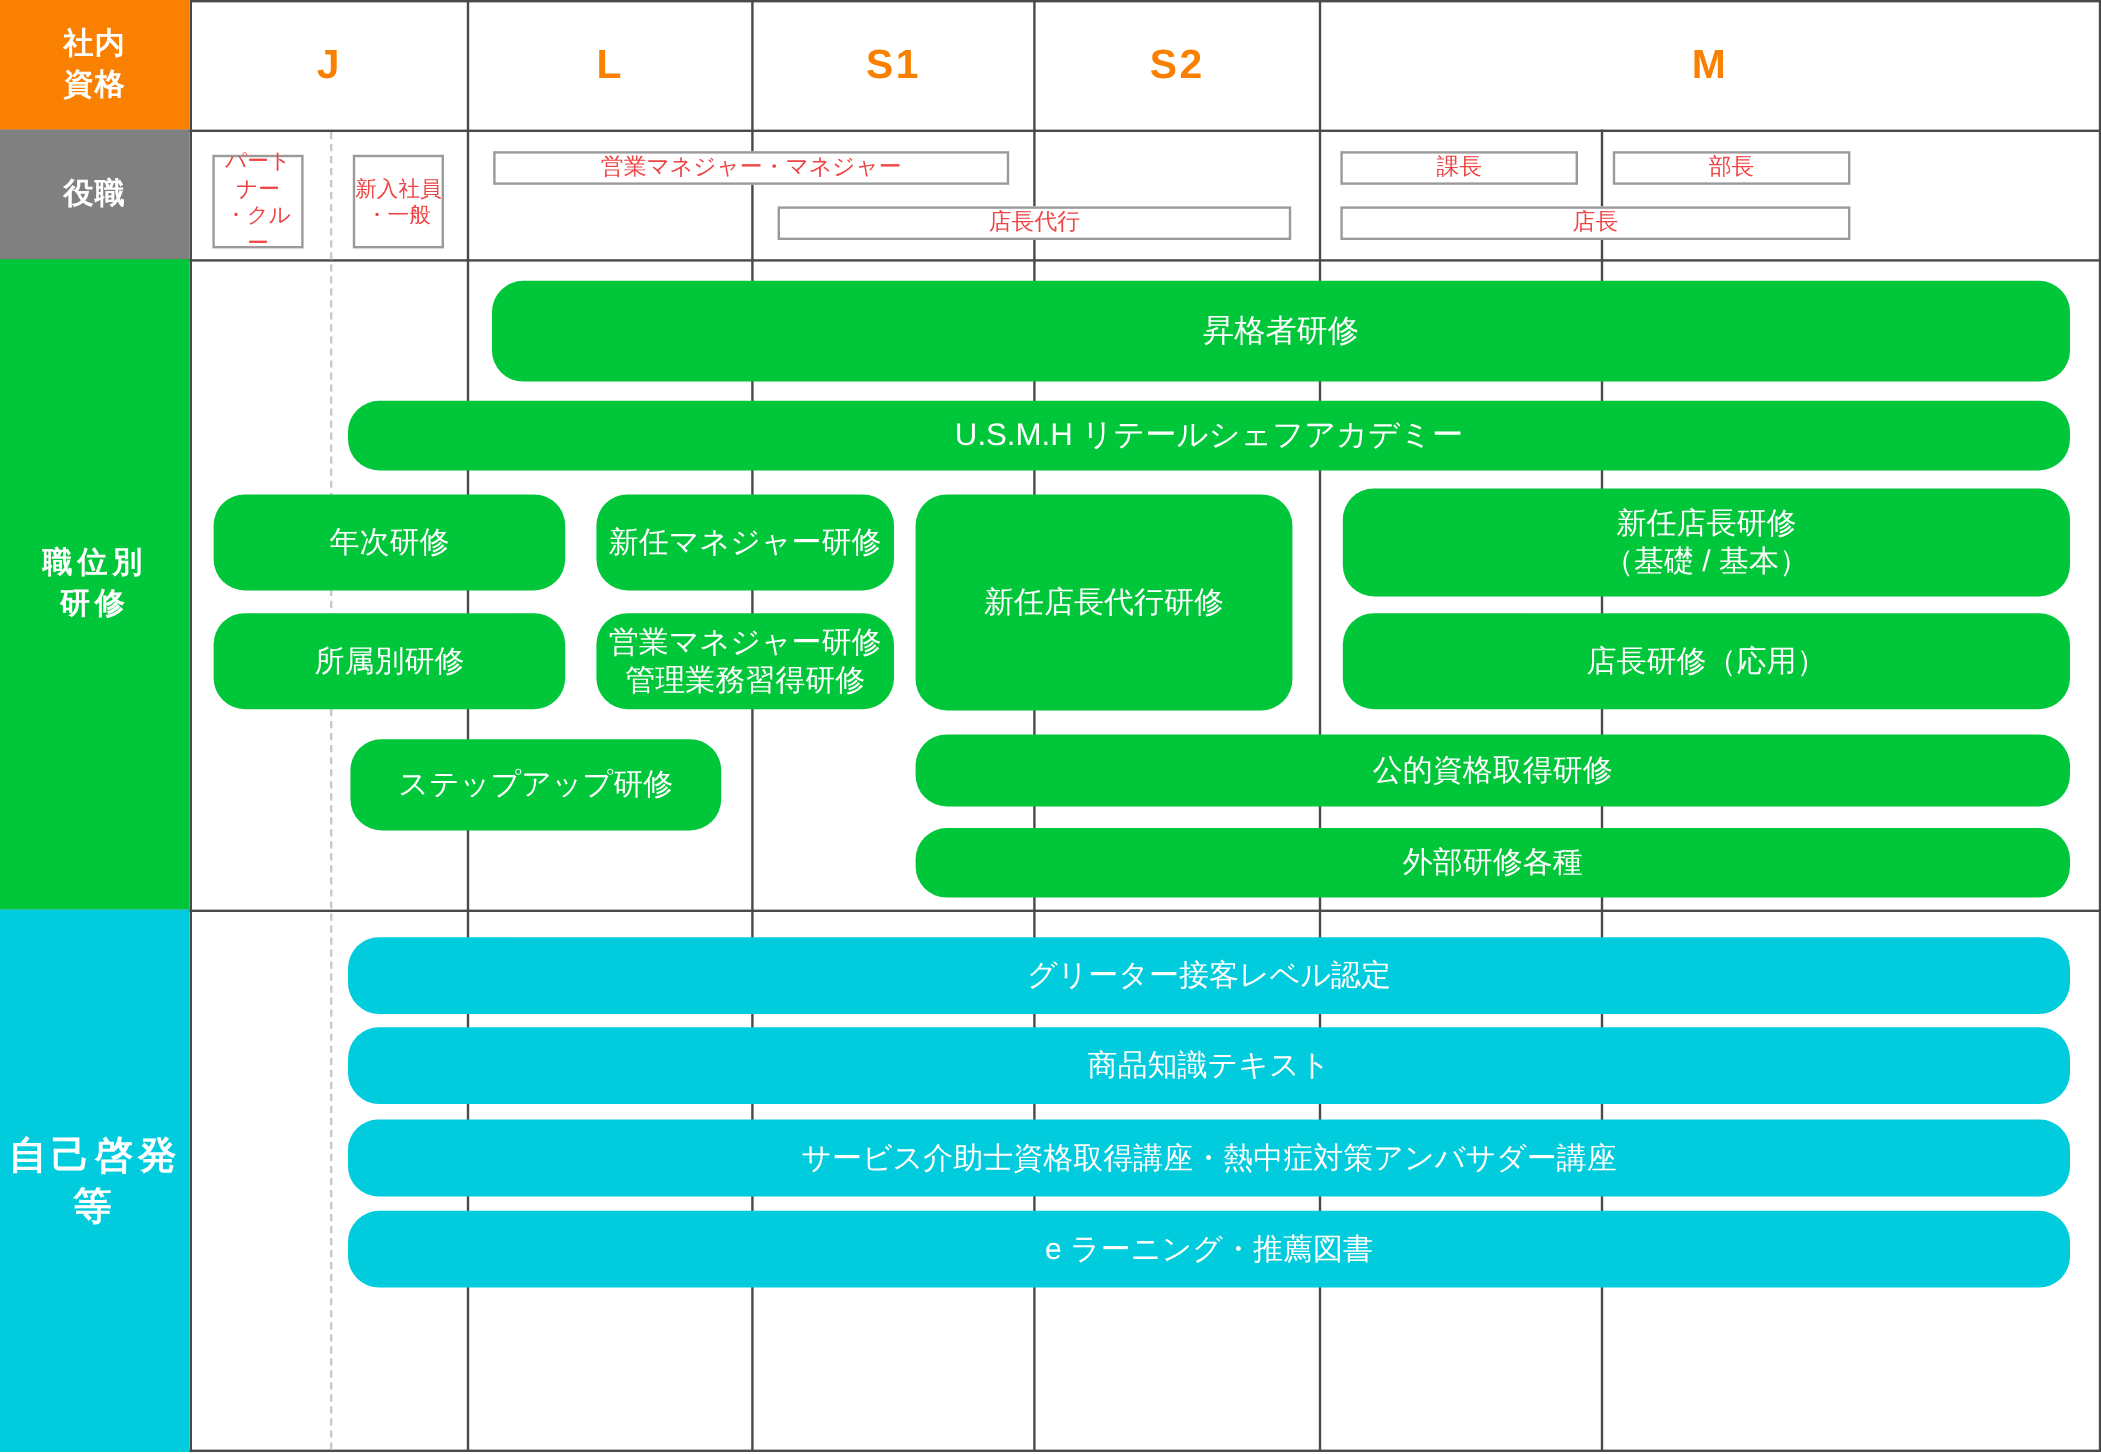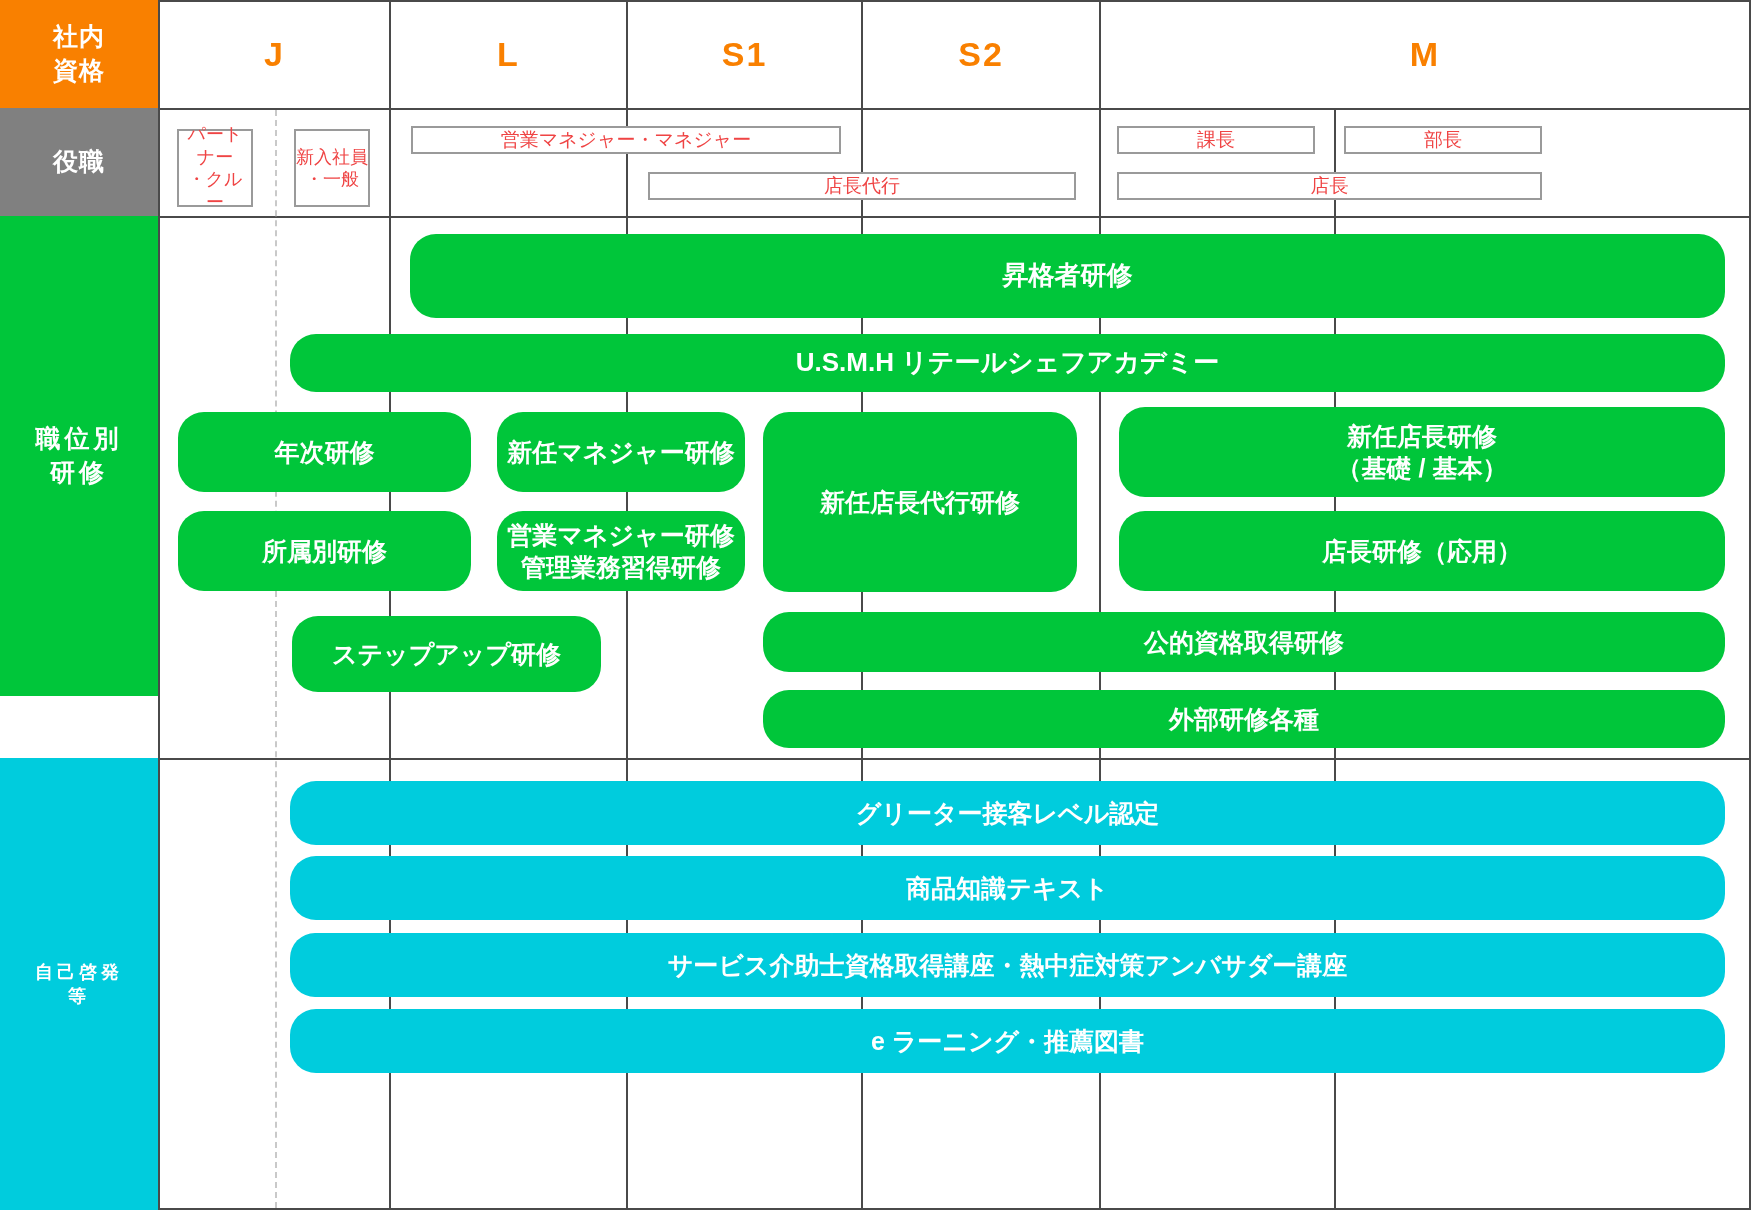--- a/index.html
+++ b/index.html
@@ -10,35 +10,35 @@
   .vline{position:absolute;width:2px;background:#4a4a4a;}
   .hline{position:absolute;height:2px;background:#4a4a4a;}
   .vline-dash{position:absolute;width:0;border-left:2px dashed #c9c9c9;}
 
   
   .catcell{position:absolute;display:flex;align-items:center;justify-content:center;
            text-align:center;color:#fff;font-weight:bold;line-height:1.35;}
   .cat-orange{background:#F98000;font-size:25px;letter-spacing:1px;}
   .cat-gray{background:#808080;font-size:25px;letter-spacing:1px;}
   .cat-green{background:#00C63A;font-size:25px;letter-spacing:4px;}
-  .cat-cyan{background:#00CCDD;font-size:18px;letter-spacing:4px;}
+  .cat-cyan{background:#00CCDD;font-size:32px;letter-spacing:4px;}
 
   
   .rank{position:absolute;display:flex;align-items:center;justify-content:center;
         color:#F98000;font-weight:bold;font-size:34px;letter-spacing:2px;}
 
   
   .rolebox{position:absolute;border:2px solid #9a9a9a;background:#fff;
            display:flex;align-items:center;justify-content:center;text-align:center;
            color:#ef4444;font-size:19px;line-height:1.25;box-sizing:border-box;}
   .rolebox.small{font-size:18px;}
 
   
   .pill{position:absolute;border-radius:26px;display:flex;align-items:center;
-        justify-content:center;text-align:center;color:#fff;font-weight:bold;
+        justify-content:center;text-align:center;color:#fff;font-weight:normal;
         font-size:25px;line-height:1.3;box-sizing:border-box;padding:0 8px;}
   .pill.green{background:#00C63A;}
   .pill.cyan{background:#00CCDD;}
   .pill.wide{font-size:26px;}
 </style>
 </head>
 <body>
 
 <div id="stage">
 
@@ -56,21 +56,21 @@
   <div class="vline" style="left:1334px;top:108px;height:1102px;"></div>
   <div class="vline" style="left:1749px;top:0;height:1210px;"></div>
   <div class="vline-dash" style="left:275px;top:110px;height:1098px;"></div>
 
   <div class="catcell cat-orange" style="left:0;top:0;width:158px;height:108px;">
     <span>社内<br>資格</span>
   </div>
   <div class="catcell cat-gray" style="left:0;top:108px;width:158px;height:108px;">
     <span>役職</span>
   </div>
-  <div class="catcell cat-green" style="left:0;top:216px;width:158px;height:480px;">
+  <div class="catcell cat-green" style="left:0;top:216px;width:158px;height:542px;">
     <span>職位別<br>研修</span>
   </div>
   <div class="catcell cat-cyan" style="left:0;top:758px;width:158px;height:452px;">
     <span>自己啓発<br>等</span>
   </div>
 
   <div class="rank" style="left:160px;top:0;width:229px;height:108px;">
     <span>J</span>
   </div>
   <div class="rank" style="left:391px;top:0;width:235px;height:108px;">

